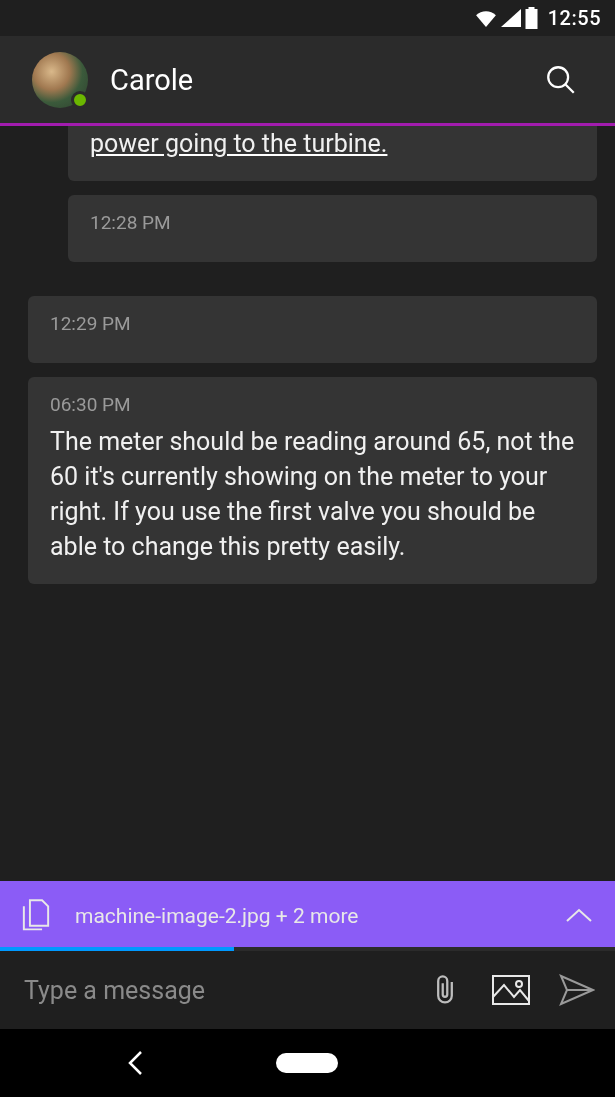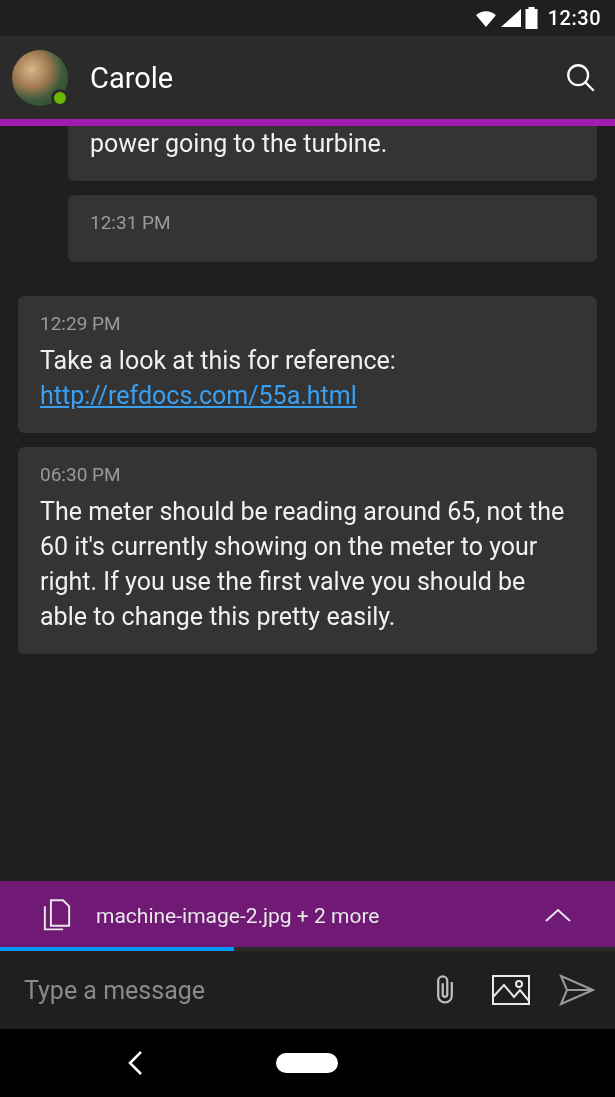--- a/index.html
+++ b/index.html
@@ -32,23 +32,23 @@
   }
   .status-icons { display:flex; align-items:center; gap:4px; }
   .status-clock { margin-left: 6px; font-size: 20px; letter-spacing: 0.5px; }
 
   
   .header {
     height: 90px;
     background: #2b2b2b;
     display: flex;
     align-items: center;
-    padding: 0 12px;
+    padding: 0 32px;
     gap: 22px;
-    border-bottom: 7px solid #a21caf;
+    border-bottom: 3px solid #a21caf;
   }
   .avatar-wrap { position: relative; width: 56px; height: 56px; }
   .avatar {
     width: 56px; height: 56px; border-radius: 50%;
     background: radial-gradient(circle at 35% 35%, #d9b88a 0%, #a07850 35%, #3b5a3b 60%, #2d3d2d 100%);
     overflow:hidden;
   }
   .presence {
     position: absolute; right: -1px; bottom: -1px;
     width: 18px; height: 18px; border-radius: 50%;
@@ -66,41 +66,41 @@
     display: flex;
     flex-direction: column;
     gap: 14px;
   }
   .bubble {
     background: #343434;
     border-radius: 6px;
     padding: 16px 22px 20px 22px;
   }
   .bubble.inbound { margin-left: 50px; margin-right: 0; }
-  .bubble.outbound { margin-left: 0; margin-right: 0; }
-  .bubble.cutoff-top { border-top-left-radius:0; border-top-right-radius:0; margin-top:0; padding-top:0; }
+  .bubble.outbound { margin-left: 10px; margin-right: 0; }
+  .bubble.cutoff-top { border-top-left-radius:0; border-top-right-radius:0; margin-top:0; padding-top:0;text-decoration:underline; }
   .bubble .ts {
     font-size: 19px;
     color: #9a9a9a;
     margin-bottom: 8px;
   }
   .bubble .body {
     font-size: 25px;
     line-height: 1.4;
     color: #f0f0f0;
   }
   .bubble .body a { color: #3aa0f3; text-decoration: underline; }
 
   
   .attach-row {
     height: 70px;
-    background: #701a75;
+    background: #8b5cf6;
     display:flex;
     align-items:center;
-    padding: 0 42px;
+    padding: 0 21px;
     gap: 24px;
     position:relative;
   }
   .attach-label { font-size: 21px; color: #e8e8e8; flex:1; }
   .progress-track {
     position:absolute; left:0; bottom:0; height:4px;
     width:100%; background:#2b2b2b;
   }
   .progress-fill { height:100%; background:#0099ff; }
 
@@ -152,21 +152,21 @@
             <path d="M0 18 L20 18 L20 0 Z" fill="#fff"></path>
           </svg>
       </span>
       <span>
         <svg width="13" height="22" viewBox="0 0 12 22">
             <rect x="0" y="2" width="12" height="20" fill="#fff"></rect>
             <rect x="3" y="0" width="6" height="2" fill="#fff"></rect>
           </svg>
       </span>
     </div>
-    <span class="status-clock">12:30</span>
+    <span class="status-clock">12:55</span>
   </div>
 
   <div class="header">
     <div class="avatar-wrap">
       <div class="avatar"></div>
       <div class="presence"></div>
     </div>
     <div class="header-name">Carole</div>
     <div class="search-btn">
       <span>
@@ -178,28 +178,25 @@
     </div>
   </div>
 
   <div class="messages">
 
     <div class="bubble inbound cutoff-top">
       <div class="body">power going to the turbine.</div>
     </div>
 
     <div class="bubble inbound">
-      <div class="ts">12:31 PM</div>
+      <div class="ts">12:28 PM</div>
     </div>
 
     <div class="bubble outbound" style="margin-top:20px;">
       <div class="ts">12:29 PM</div>
-      <div class="body">
-        <span>Take a look at this for reference: </span><a href="#">http://refdocs.com/55a.html</a>
-      </div>
     </div>
 
     <div class="bubble outbound">
       <div class="ts">06:30 PM</div>
       <div class="body">The meter should be reading around 65, not the 60 it's currently showing on the meter to your right. If you use the first valve you should be able to change this pretty easily.</div>
     </div>
 
   </div>
 
   <div class="attach-row">

